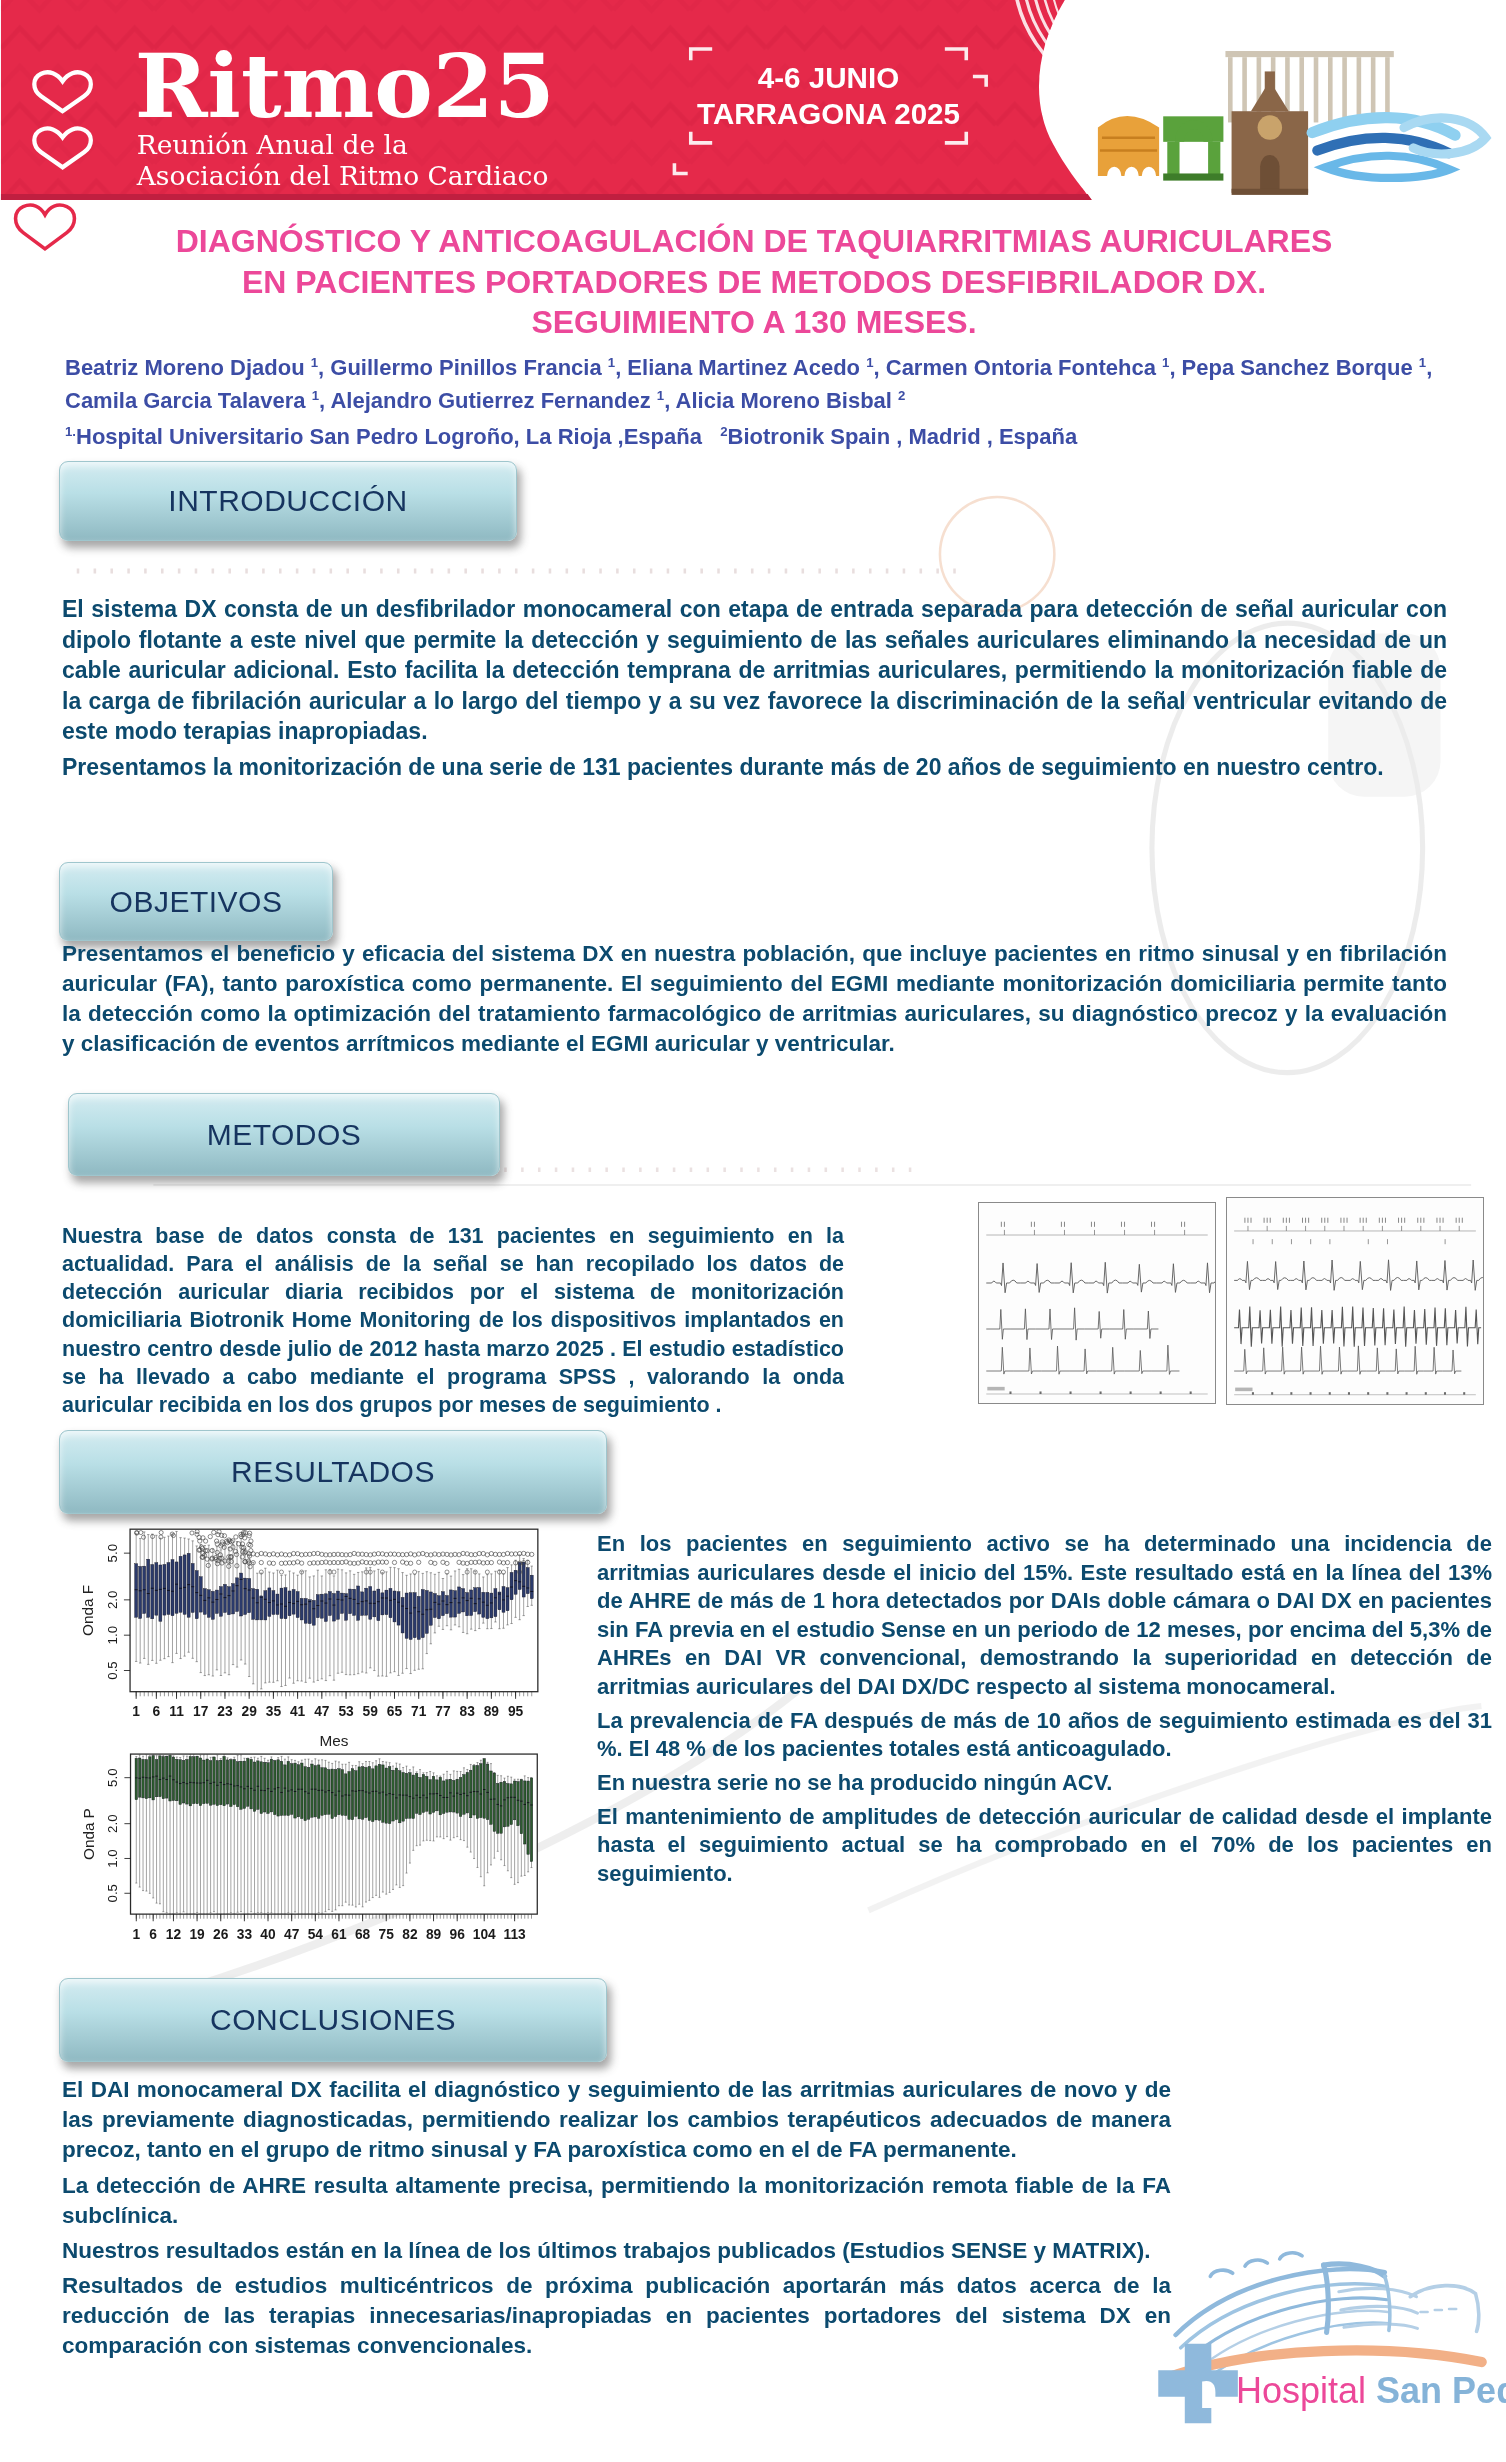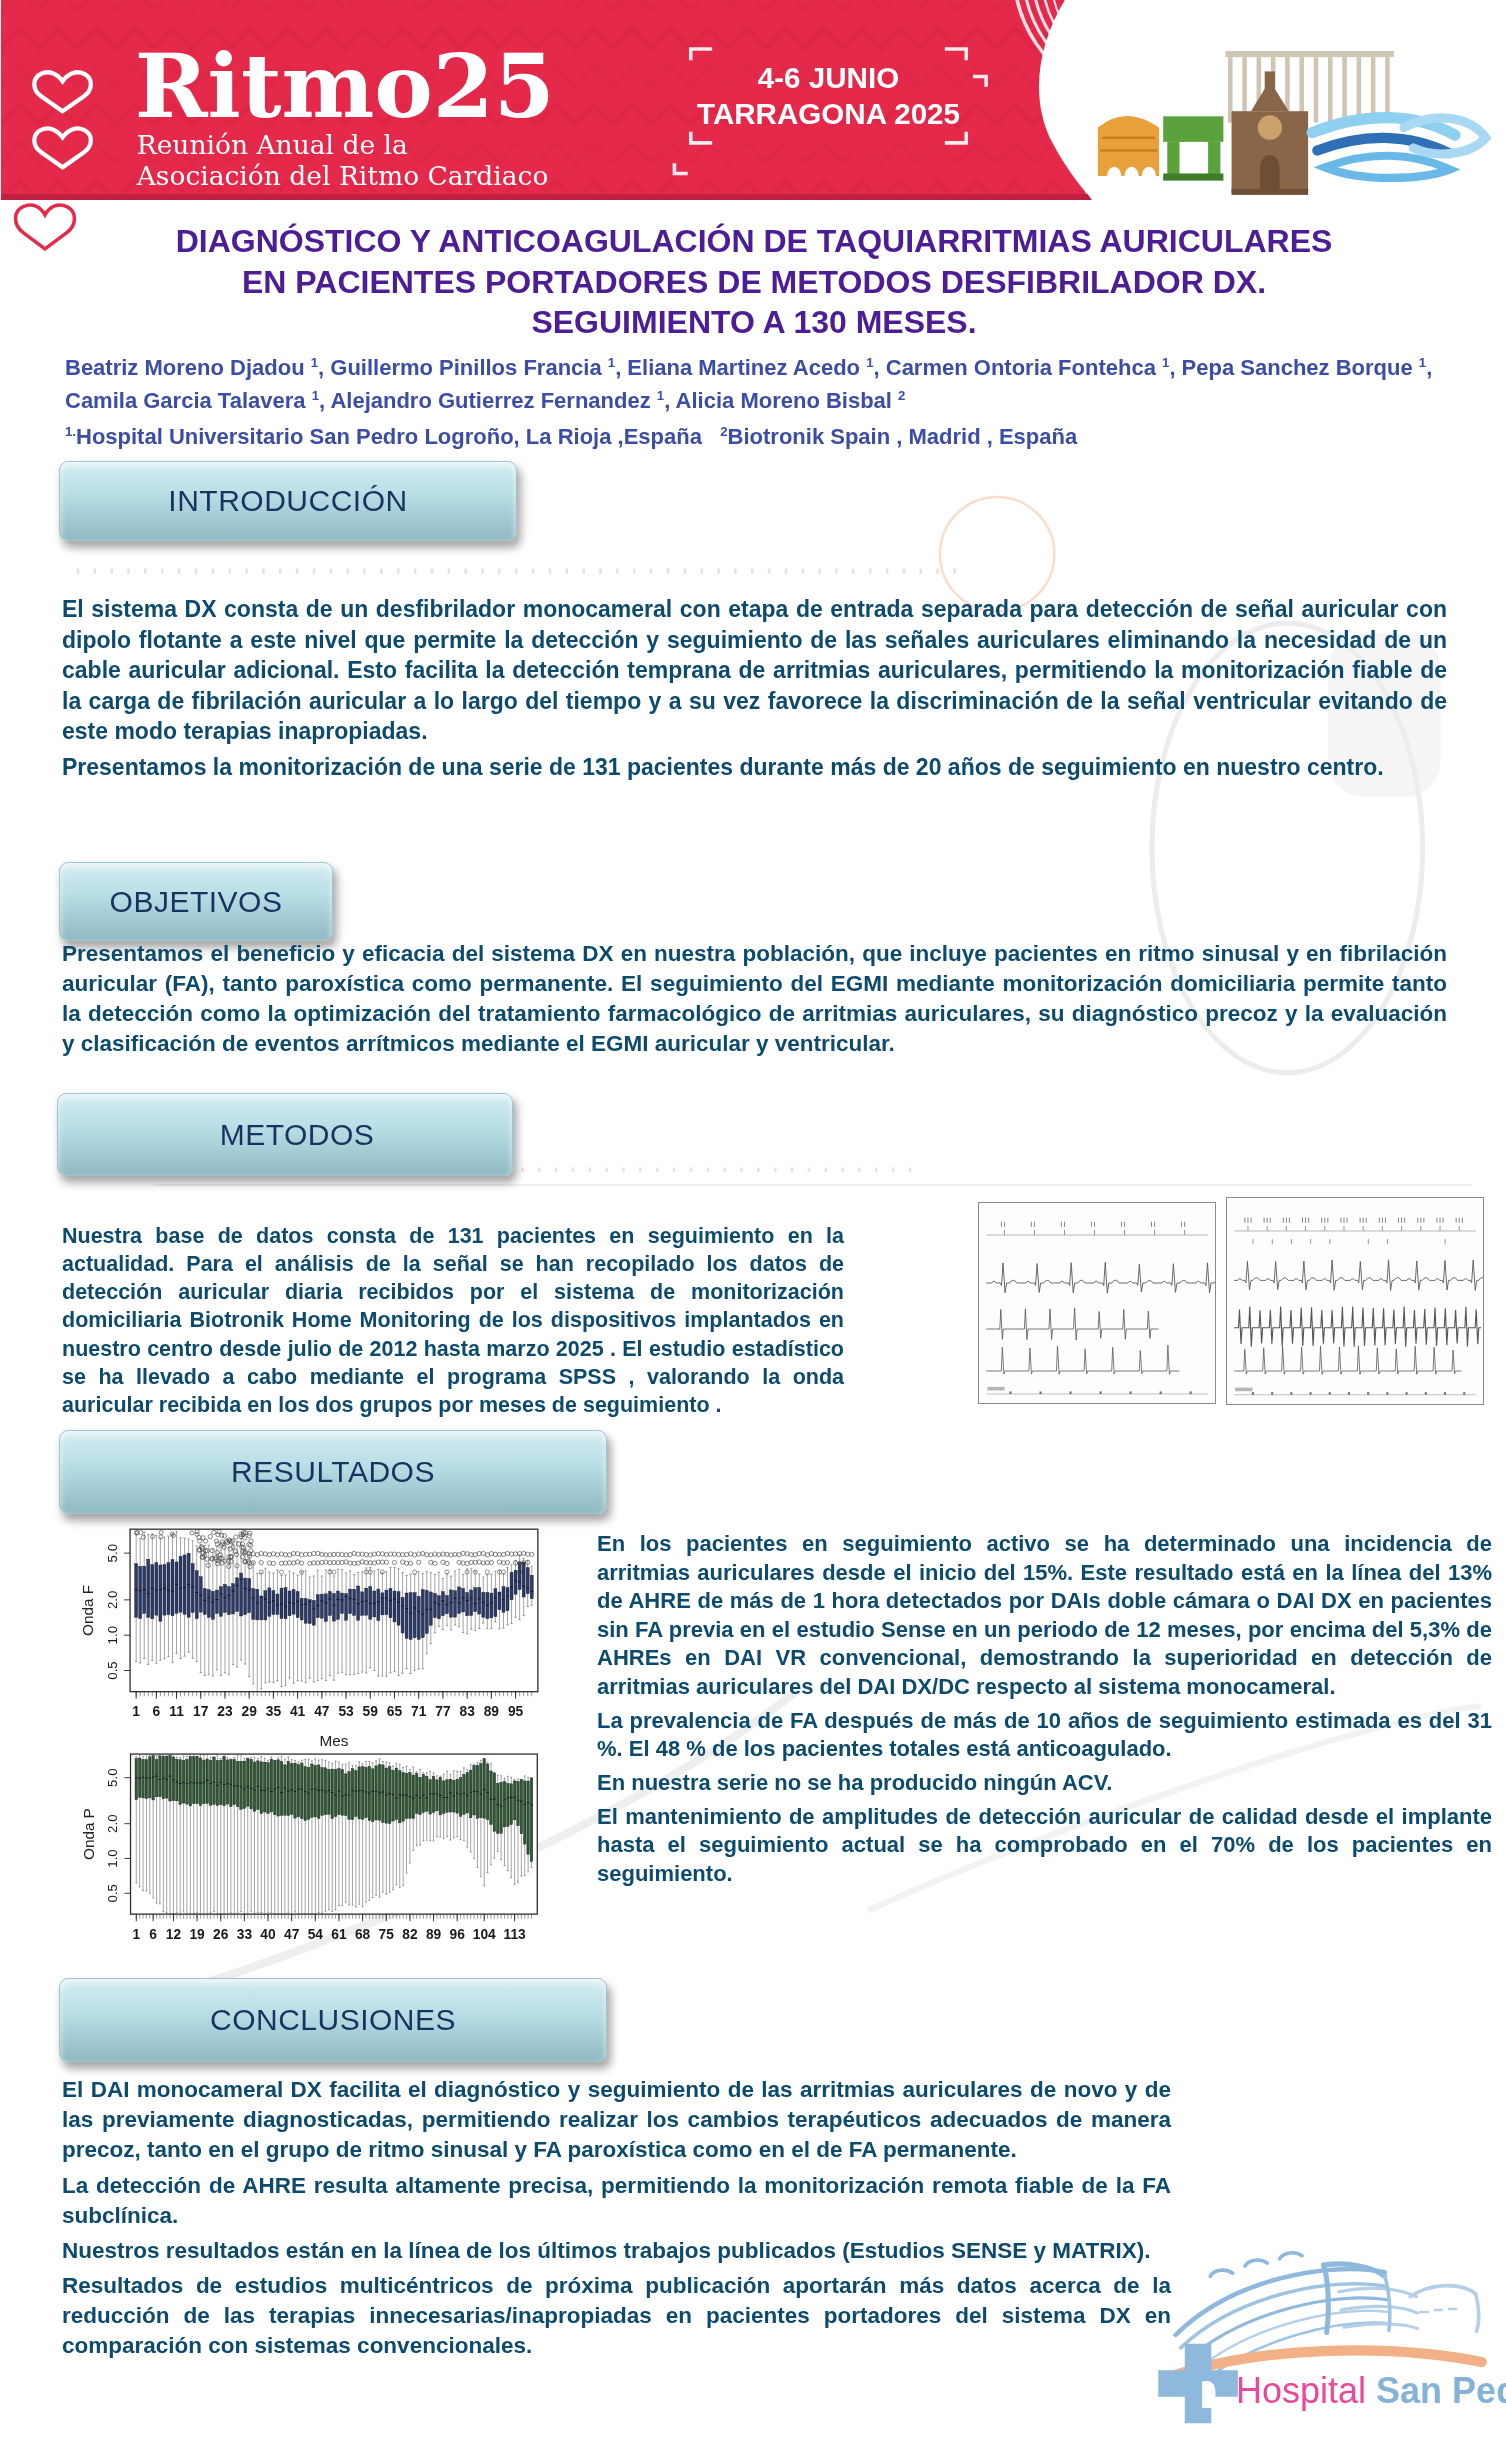--- a/index.html
+++ b/index.html
@@ -6,21 +6,21 @@
   body{
     width:1506px;height:2462px;position:relative;background:#ffffff;
     font-family:"Liberation Sans",sans-serif;overflow:hidden;
   }
   .abs{position:absolute;}
   
   #banner{left:0;top:0;width:1506px;height:200px;}
   
   #poster-title{
     left:77px;top:221px;width:1354px;text-align:center;
-    color:#4c1d95;font-weight:bold;font-size:32px;line-height:1.27;
+    color:#ec4899;font-weight:bold;font-size:32px;line-height:1.27;
   }
   #authors-block{
     left:65px;top:351px;width:1390px;color:#3c4da5;
     font-size:22px;line-height:1.5;font-weight:bold;
   }
   #authors-block sup{font-size:60%;}
   #affil-line{margin-top:3.1px;}
   
   .sec-btn{
     border-radius:9px;
@@ -174,21 +174,21 @@
   <div id="authors-names"><span>Beatriz Moreno Djadou <sup>1</sup></span>, <span>Guillermo Pinillos Francia <sup>1</sup></span>, <span>Eliana Martinez Acedo <sup>1</sup></span>, <span>Carmen Ontoria Fontehca <sup>1</sup></span>, <span>Pepa Sanchez Borque <sup>1</sup></span>, <span>Camila Garcia Talavera <sup>1</sup></span>, <span>Alejandro Gutierrez Fernandez <sup>1</sup></span>, <span>Alicia Moreno Bisbal <sup>2</sup></span></div>
   <div id="affil-line"><sup>1.</sup><span>Hospital Universitario San Pedro  Logroño, La Rioja ,España</span>&nbsp; &nbsp;<sup>2</sup><span>Biotronik Spain , Madrid , España</span></div>
 </div>
 
 <div class="sec-btn abs" style="left:59px;top:461px;width:456px;height:78px;">
   <span>INTRODUCCIÓN</span>
 </div>
 <div class="sec-btn abs" style="left:59px;top:862px;width:272px;height:77px;">
   <span>OBJETIVOS</span>
 </div>
-<div class="sec-btn abs" style="left:57px;top:1093px;width:430px;height:81px;padding-left:24px;">
+<div class="sec-btn abs" style="left:68px;top:1093px;width:430px;height:81px;">
   <span>METODOS</span>
 </div>
 <div class="sec-btn abs" style="left:59px;top:1430px;width:546px;height:82px;">
   <span>RESULTADOS</span>
 </div>
 <div class="sec-btn abs" style="left:59px;top:1978px;width:546px;height:82px;">
   <span>CONCLUSIONES</span>
 </div>
 
 <div id="intro-text" class="para abs">

